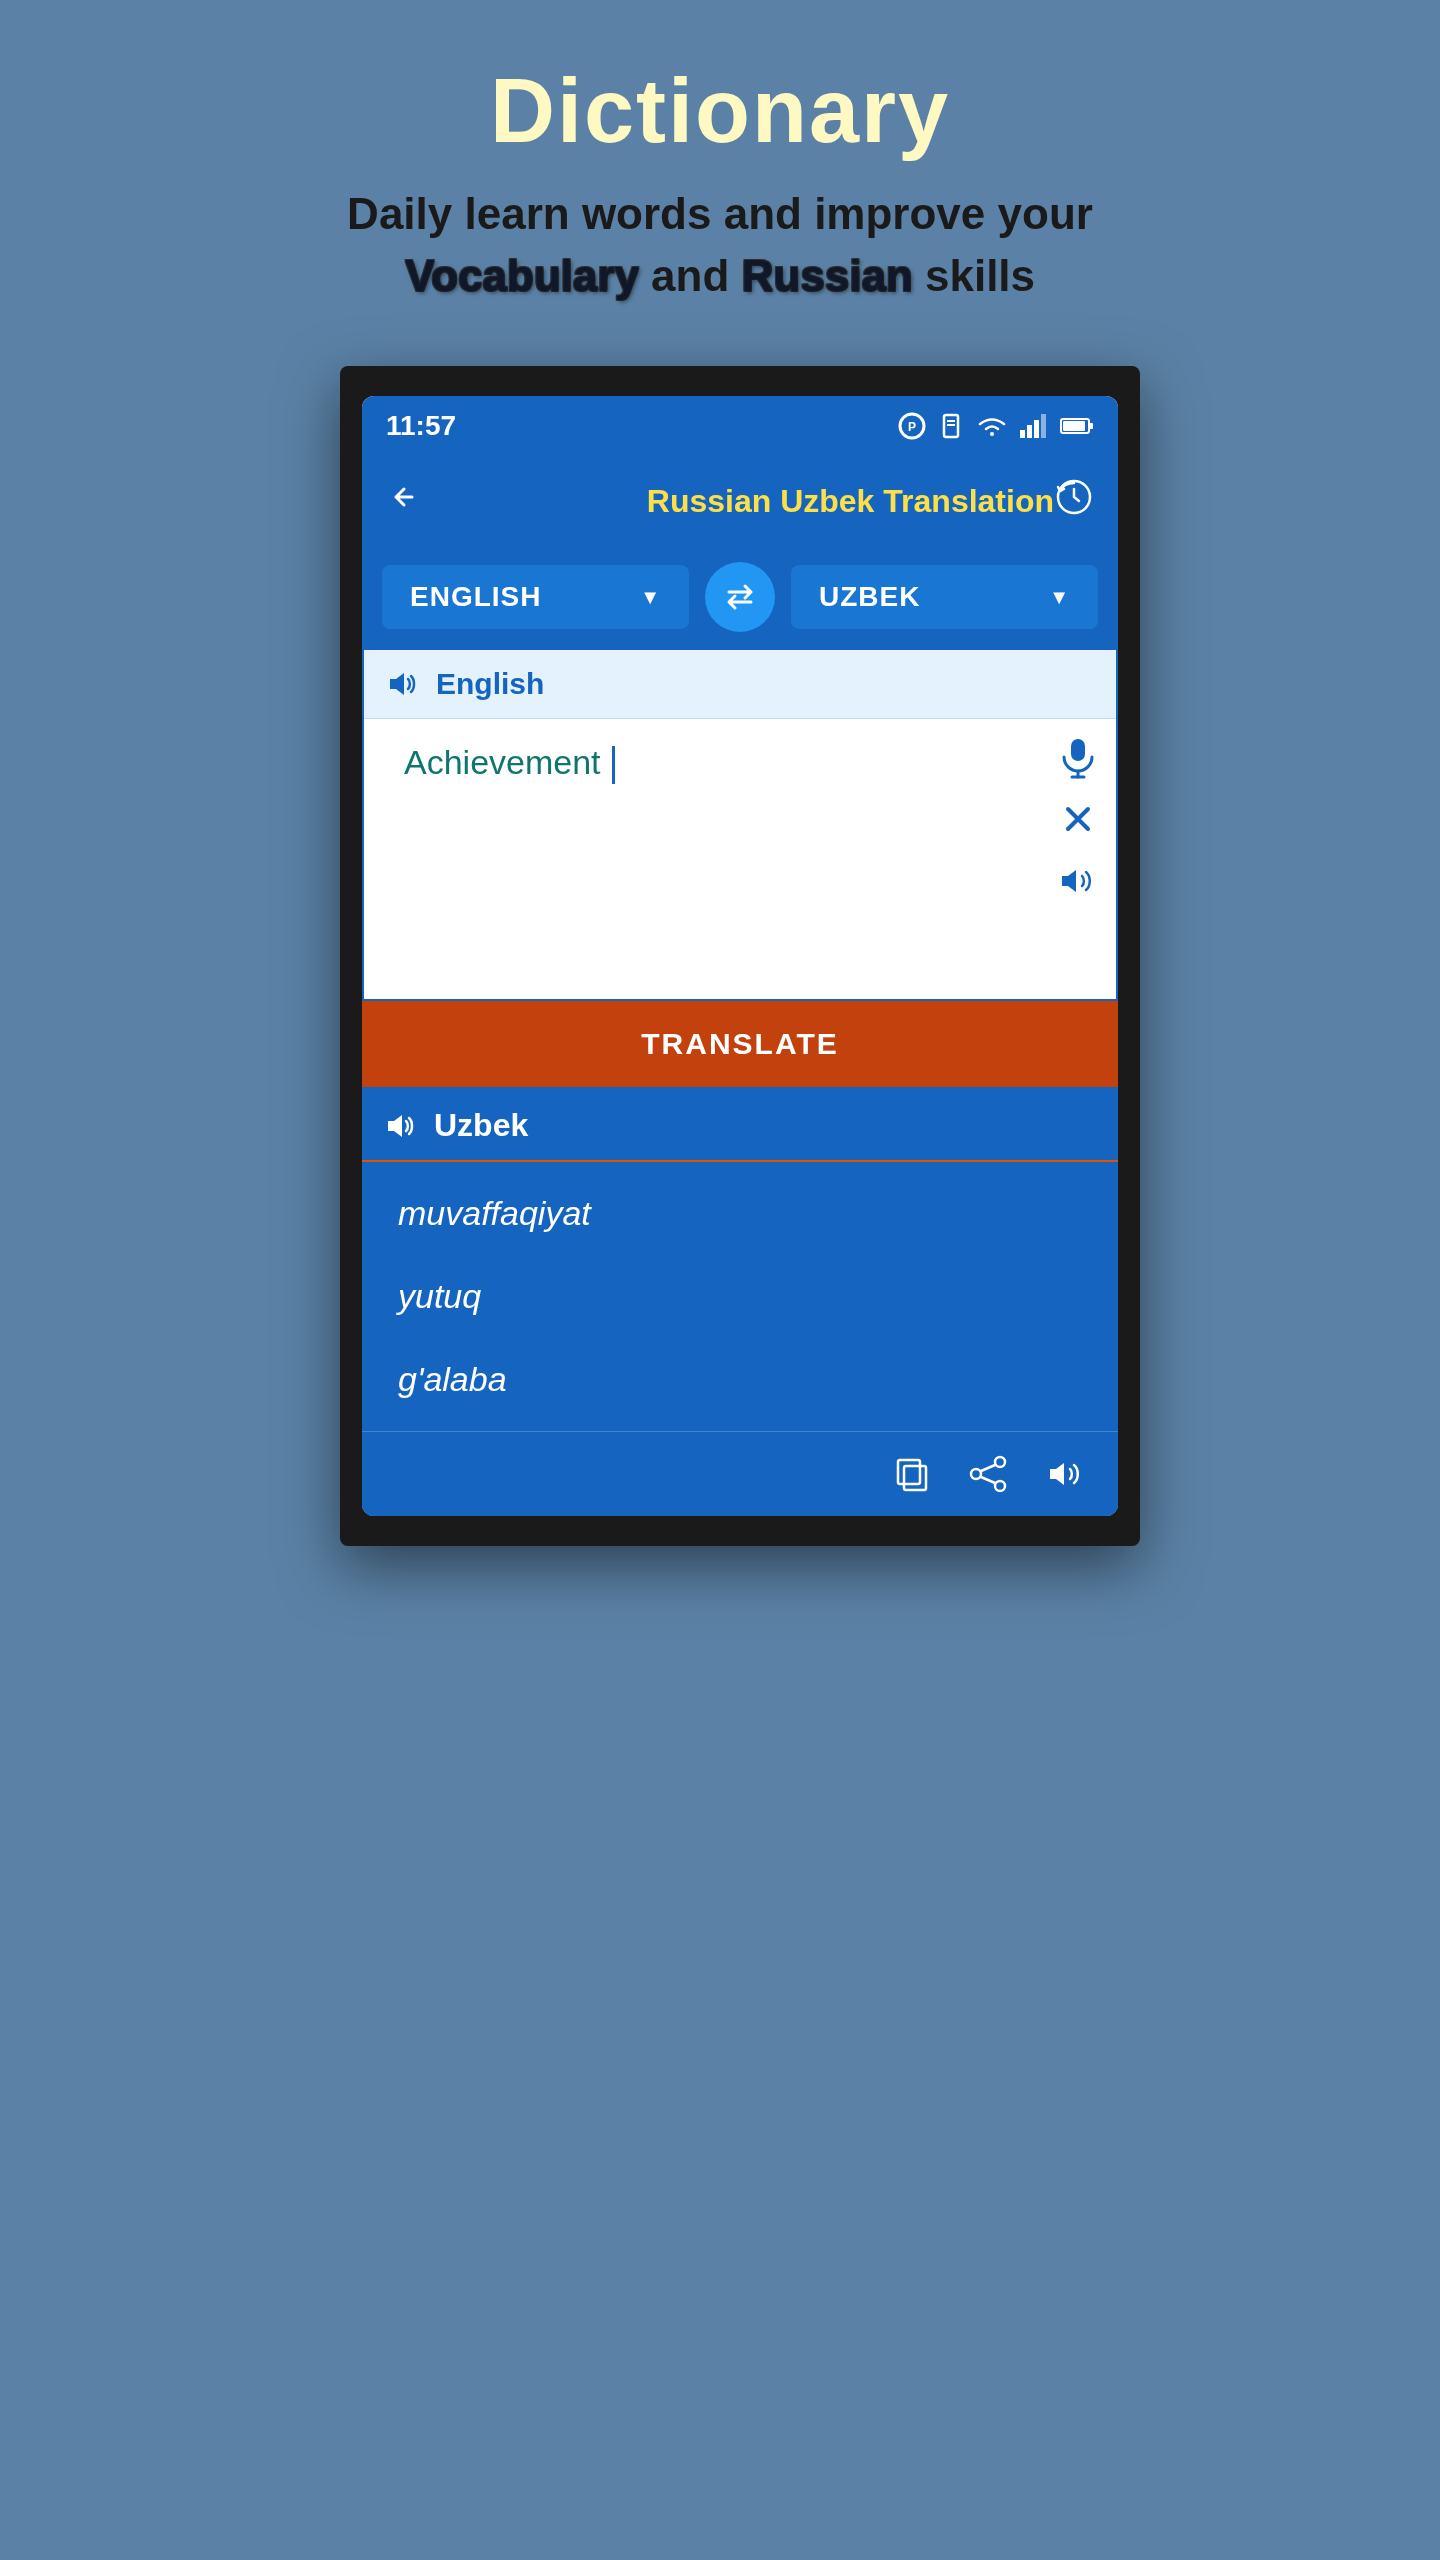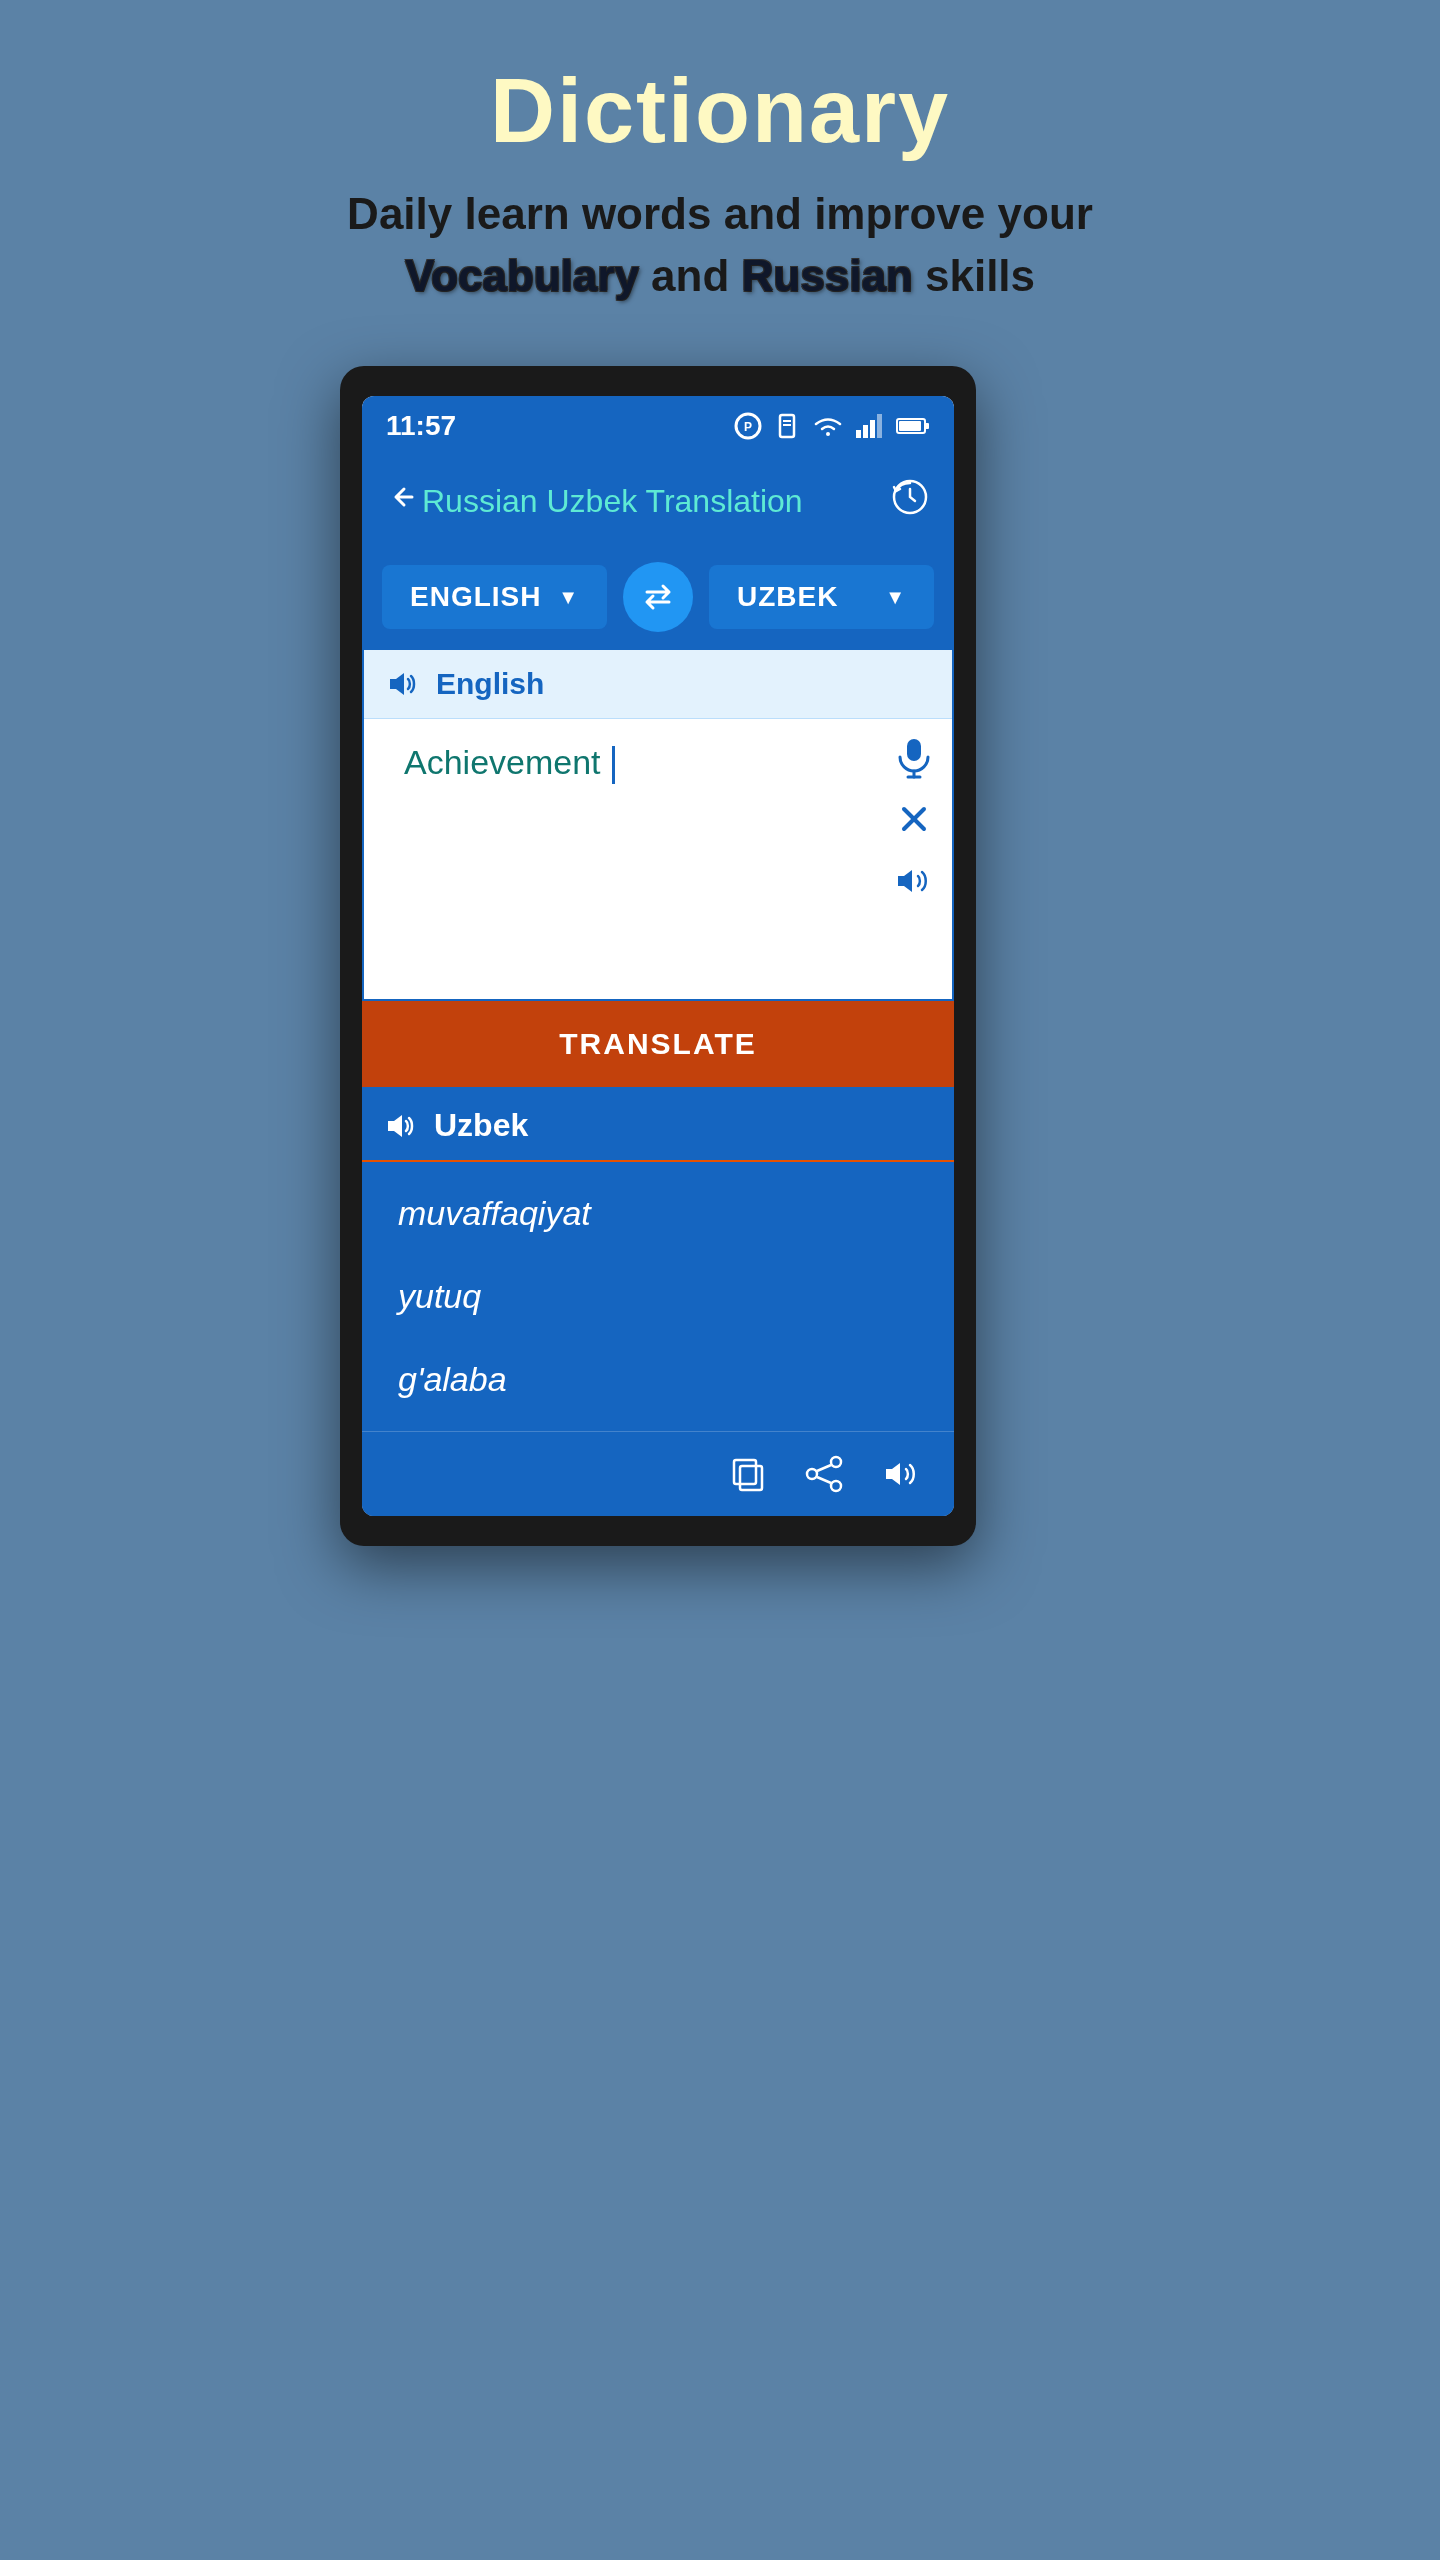--- a/index.html
+++ b/index.html
@@ -42,23 +42,23 @@
       text-shadow: 2px 2px 4px rgba(0,0,0,0.5), -1px -1px 0 #333, 1px -1px 0 #333, -1px 1px 0 #333, 1px 1px 0 #333;
     }
 
     .phone-wrapper {
       width: 760px;
       margin: 20px auto 0;
       position: relative;
     }
 
     .phone-frame {
-      width: 636px;
+      width: 800px;
       background: #1a1a1a;
-      border-radius: 24px;
+      border-radius: 8px;
       padding: 30px 22px;
       box-shadow: 0 20px 60px rgba(0,0,0,0.5);
     }
 
     .phone-screen {
       background: #ffffff;
       border-radius: 12px;
       overflow: hidden;
       width: 100%;
     }
@@ -95,25 +95,25 @@
       height: 90px;
     }
 
     .app-bar-back {
       color: #ffffff;
       font-size: 40px;
       font-weight: 300;
     }
 
     .app-bar-title {
-      color: #5eead4;
+      color: #fde047;
       font-size: 32px;
-      font-weight: 400;
+      font-weight: 700;
       flex: 1;
-      text-align: left;
+      text-align: right;
     }
 
     .app-bar-history {
       color: #ffffff;
       font-size: 38px;
     }
 
     
     .language-bar {
       background: #1565c0;

